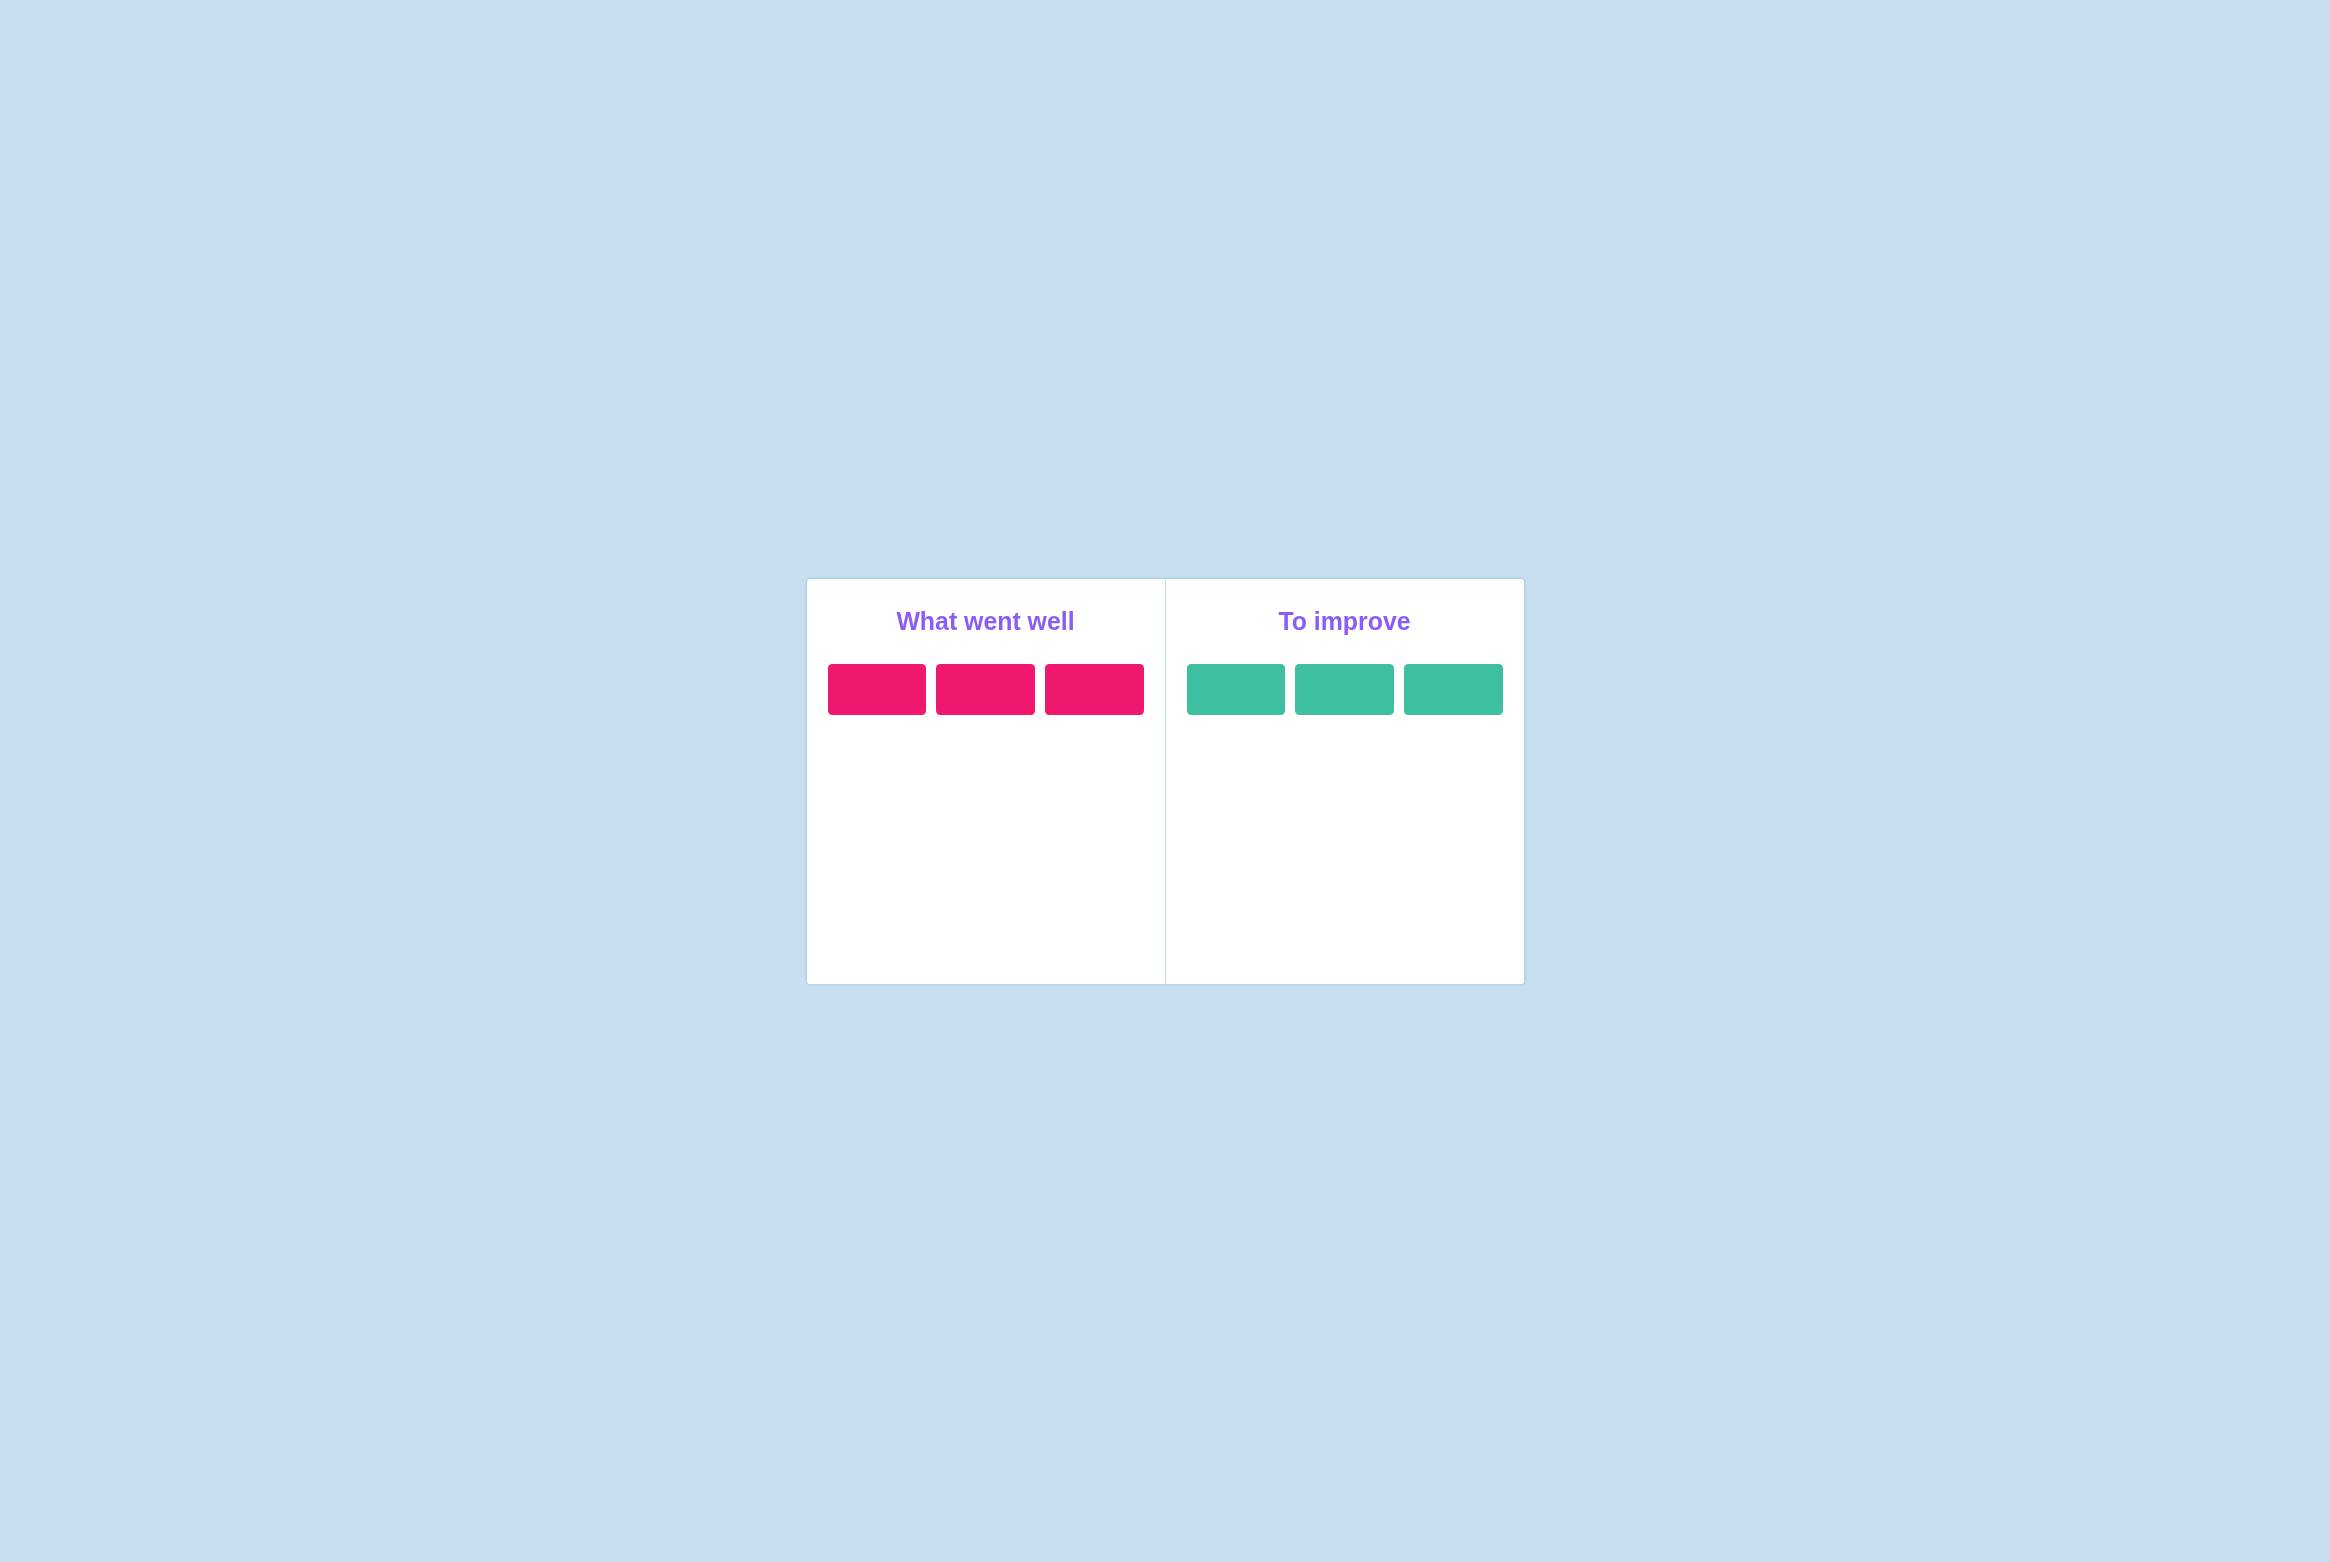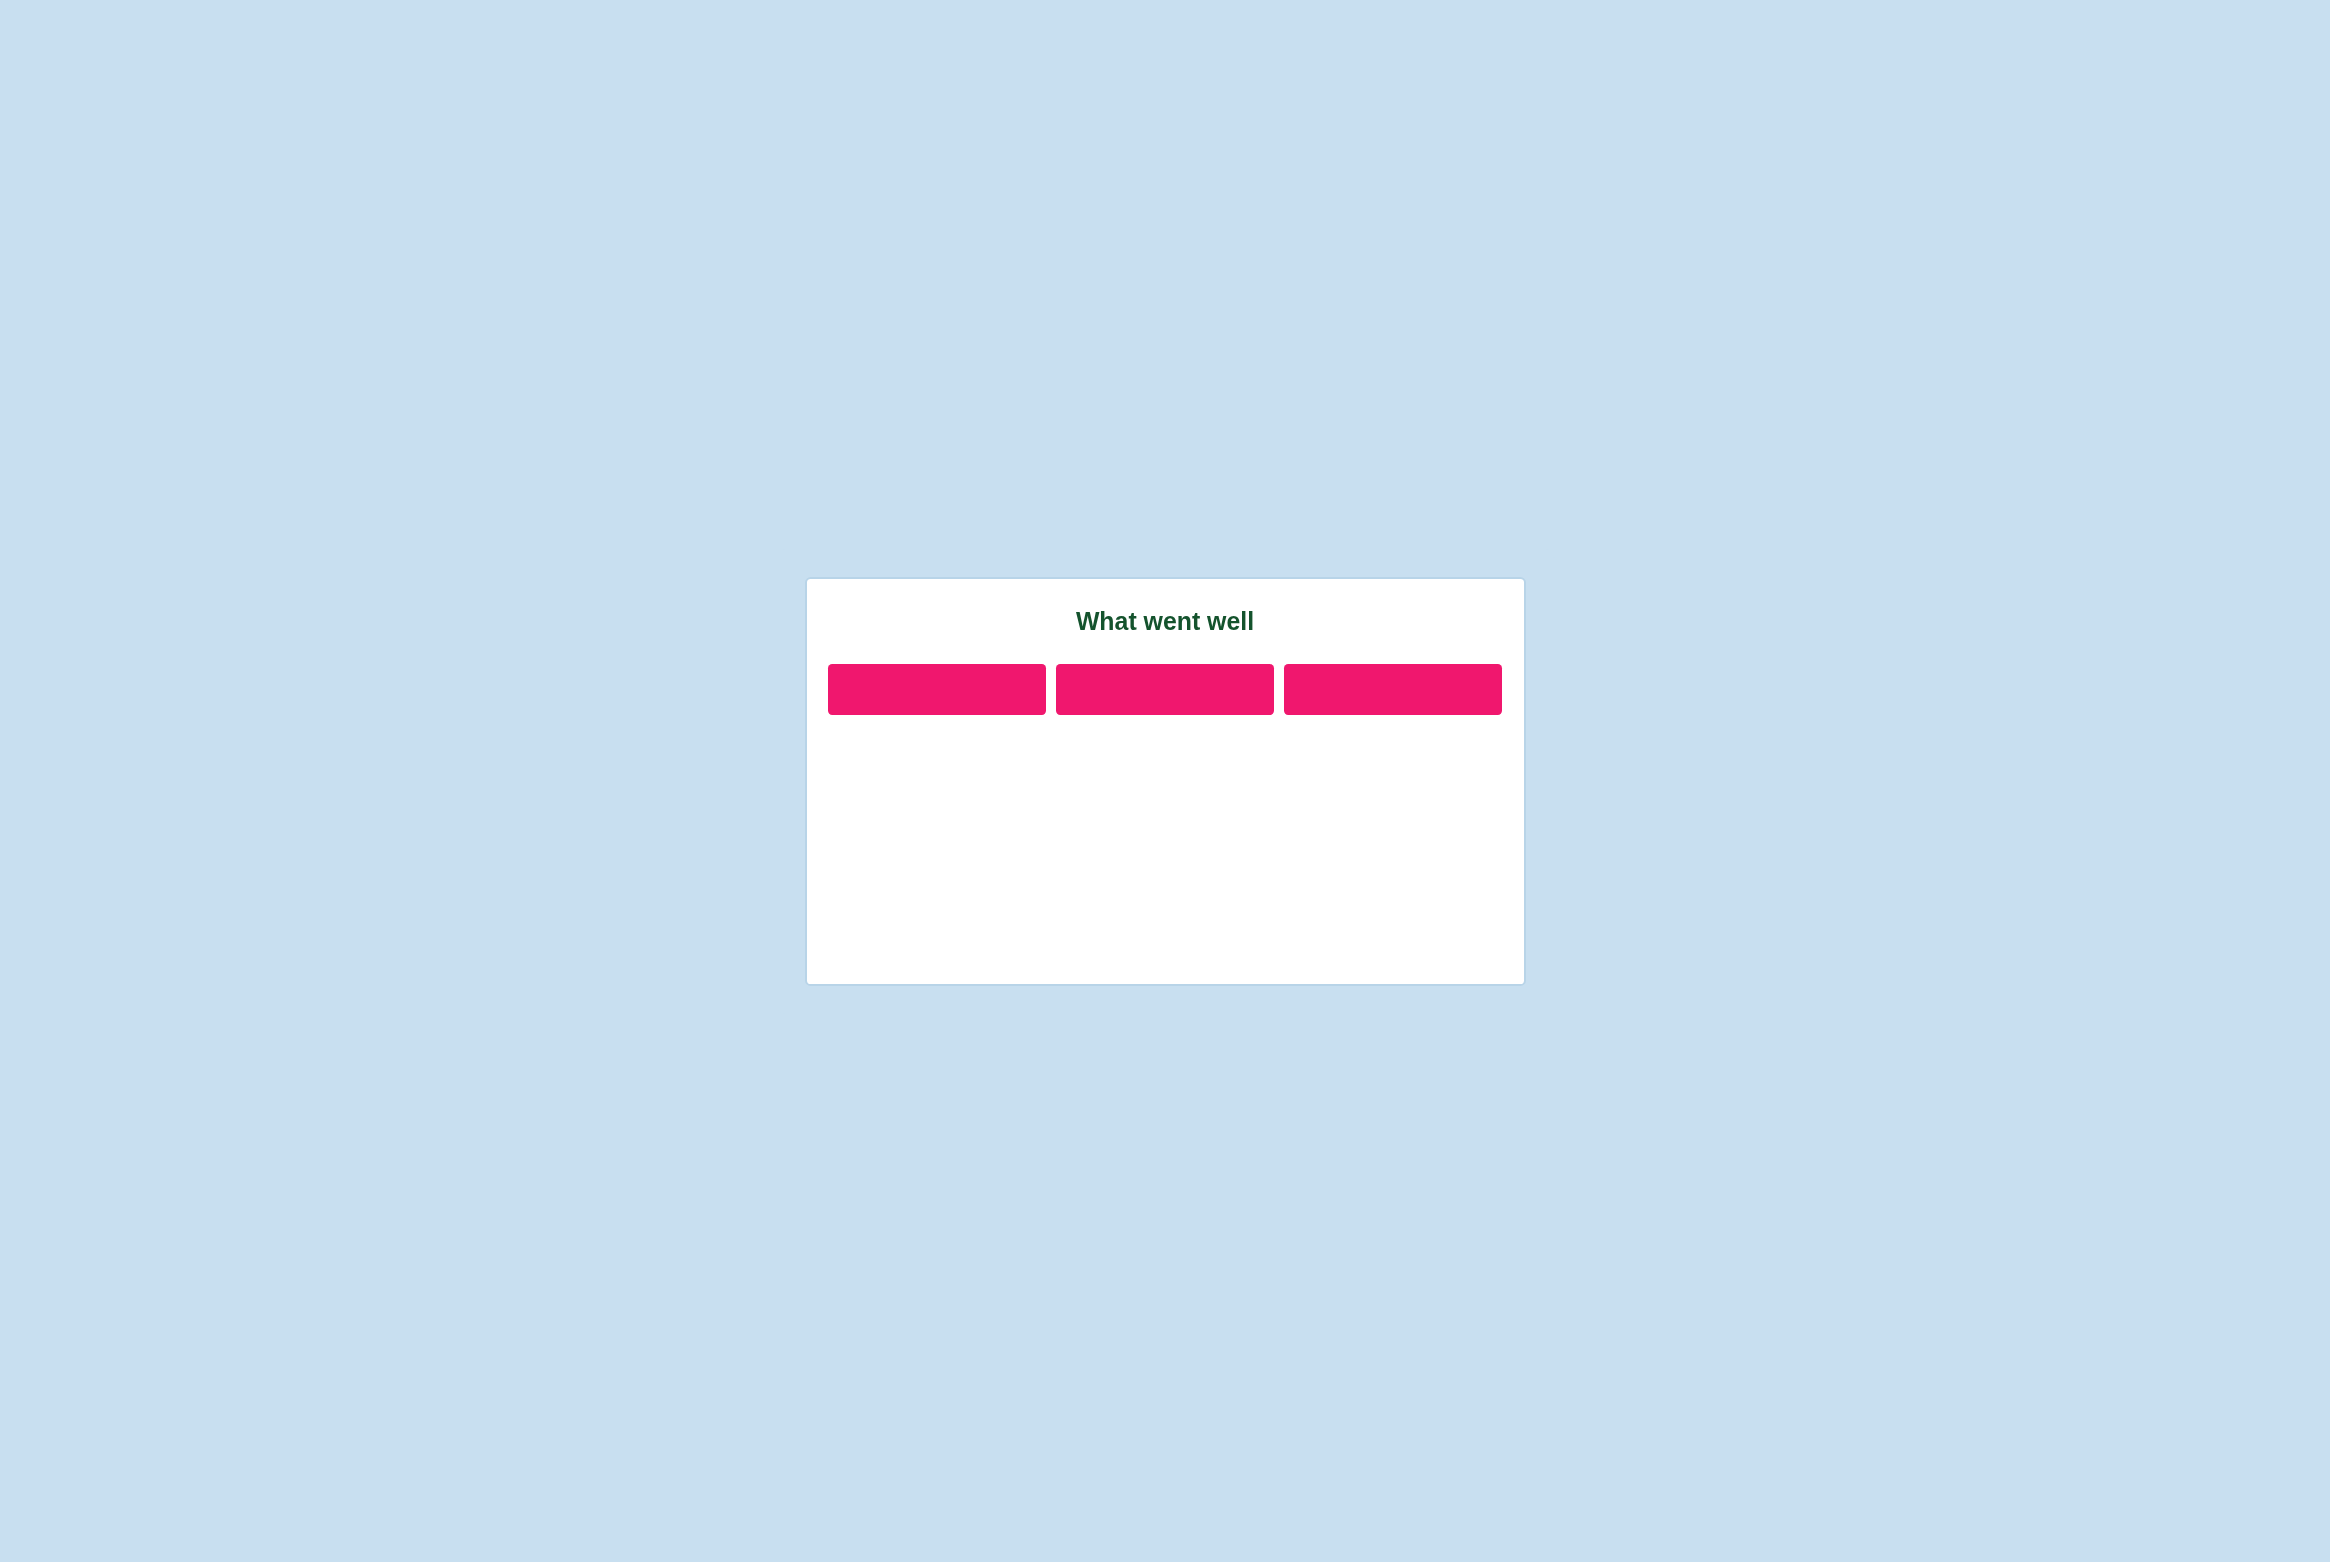--- a/index.html
+++ b/index.html
@@ -43,21 +43,21 @@
       gap: 17px;
     }
 
     .column:not(:last-child) {
       border-right: 1.4px solid #c8dce8;
     }
 
     .column-title {
       font-size: 2.2rem;
       font-weight: 800;
-      color: #14532d;
+      color: #8b5cf6;
       text-align: center;
       margin-bottom: 11.3px;
     }
 
     .cards-row {
       display: flex;
       flex-direction: row;
       gap: 10px;
     }
 
@@ -87,17 +87,25 @@
 
     <div class="column">
       <h2 class="column-title">What went well</h2>
       <div class="cards-row">
         <div class="card card-pink"></div>
         <div class="card card-pink"></div>
         <div class="card card-pink"></div>
       </div>
     </div>
 
+    <div class="column">
+      <h2 class="column-title">To improve</h2>
+      <div class="cards-row">
+        <div class="card card-teal"></div>
+        <div class="card card-teal"></div>
+        <div class="card card-teal"></div>
+      </div>
+    </div>
 
 
   </div>
 </div>
 
 
 </body></html>

